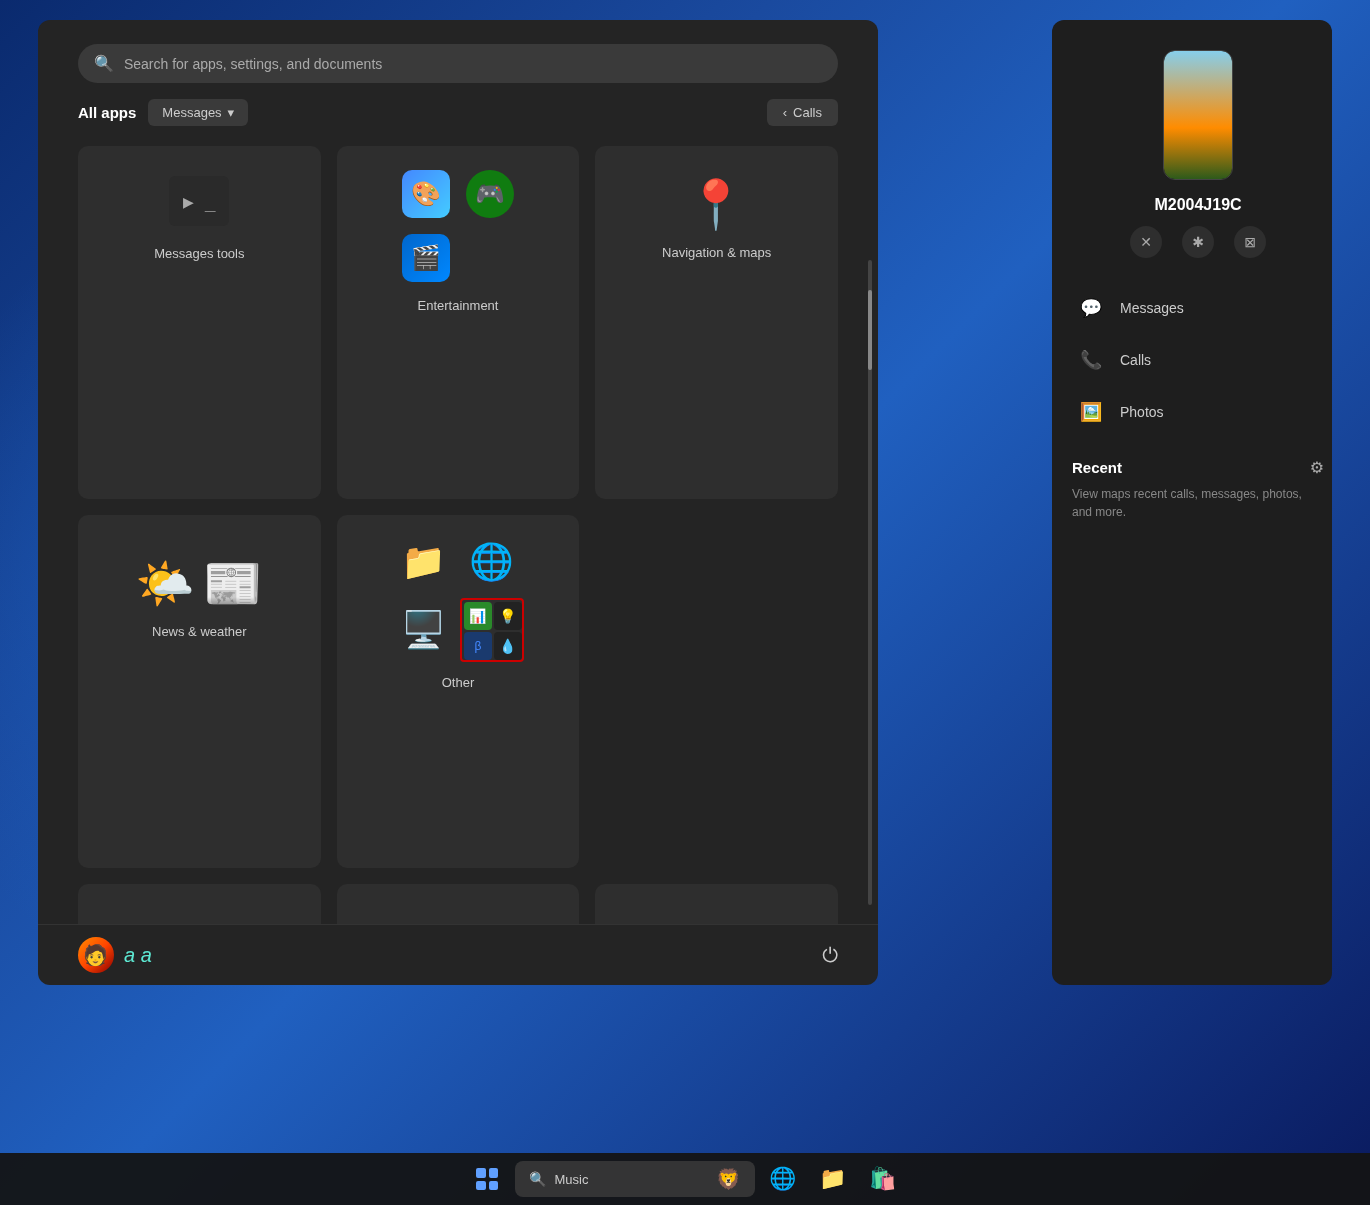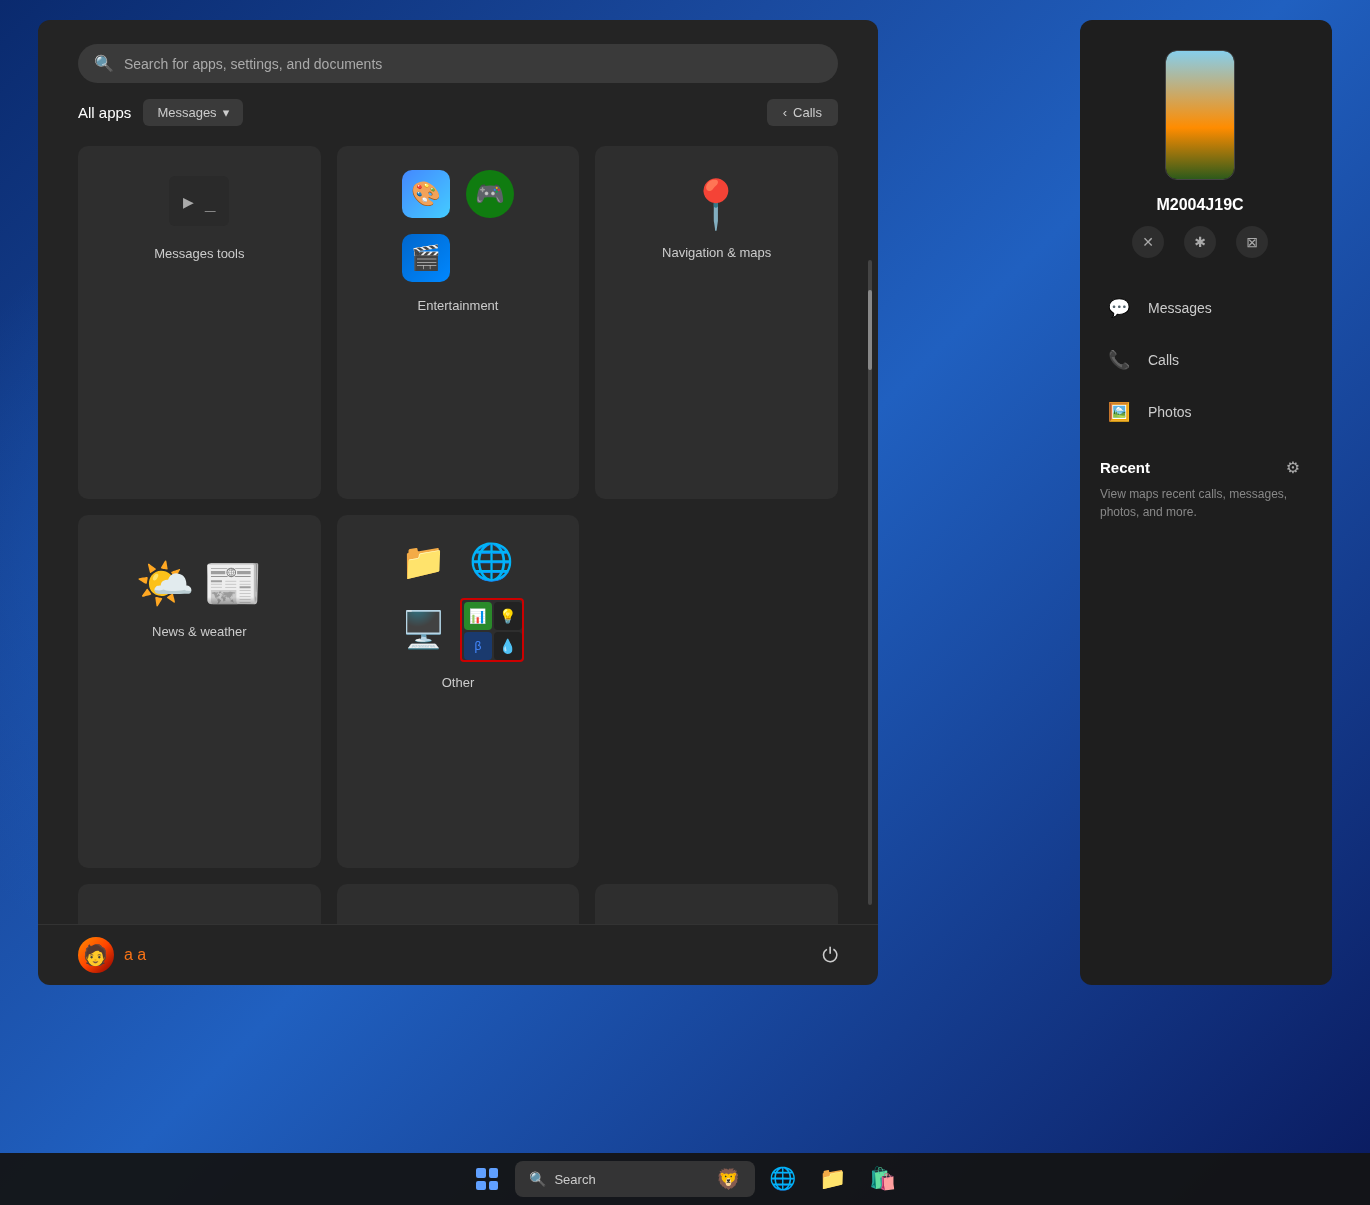--- a/index.html
+++ b/index.html
@@ -61,21 +61,21 @@
       justify-content: space-between;
     }
     .filter-left {
       display: flex;
       align-items: center;
       gap: 12px;
     }
     .all-apps-label {
       color: #ffffff;
       font-size: 15px;
-      font-weight: 400;
+      font-weight: 700;
     }
     .category-btn {
       background: #3a3a3a;
       border: none;
       border-radius: 6px;
       color: #cccccc;
       padding: 6px 14px;
       font-size: 13px;
       display: flex;
       align-items: center;
@@ -178,42 +178,43 @@
       width: 36px;
       height: 36px;
       border-radius: 50%;
       background: linear-gradient(135deg, #ff8c00, #ff4500, #8b0000);
       display: flex;
       align-items: center;
       justify-content: center;
       font-size: 20px;
     }
     .username {
-      color: #f97316;
-      font-size: 16px;
+      color: #5eead4;
+      font-size: 20px;
+      font-style: italic;
     }
     .power-btn {
       color: #cccccc;
       font-size: 20px;
       cursor: pointer;
     }
 
     
     .phone-panel {
       position: absolute;
       right: 38px;
       top: 20px;
-      width: 252px;
+      width: 280px;
       height: 965px;
       background: #1e1e1e;
       border-radius: 12px;
       display: flex;
       flex-direction: column;
       align-items: center;
-      padding: 30px 32px 20px 20px;
+      padding: 30px 8px 20px 20px;
     }
 
     .phone-image {
       width: 70px;
       height: 130px;
       background: #111;
       border-radius: 12px;
       margin-bottom: 16px;
       overflow: hidden;
       position: relative;
@@ -580,21 +581,21 @@
       <div class="win-logo">
         <div class="win-logo-sq"></div>
         <div class="win-logo-sq"></div>
         <div class="win-logo-sq"></div>
         <div class="win-logo-sq"></div>
       </div>
     </div>
 
     <div class="taskbar-search">
       <span class="taskbar-search-icon">🔍</span>
-      <span class="taskbar-search-text">Search</span>
+      <span class="taskbar-search-text">Music</span>
       <span style="font-size:20px; margin-left:auto;">🦁</span>
     </div>
 
     <div class="taskbar-btn">
       <span style="font-size:22px;">🌐</span>
     </div>
 
     <div class="taskbar-btn">
       <span style="font-size:22px;">📁</span>
     </div>

